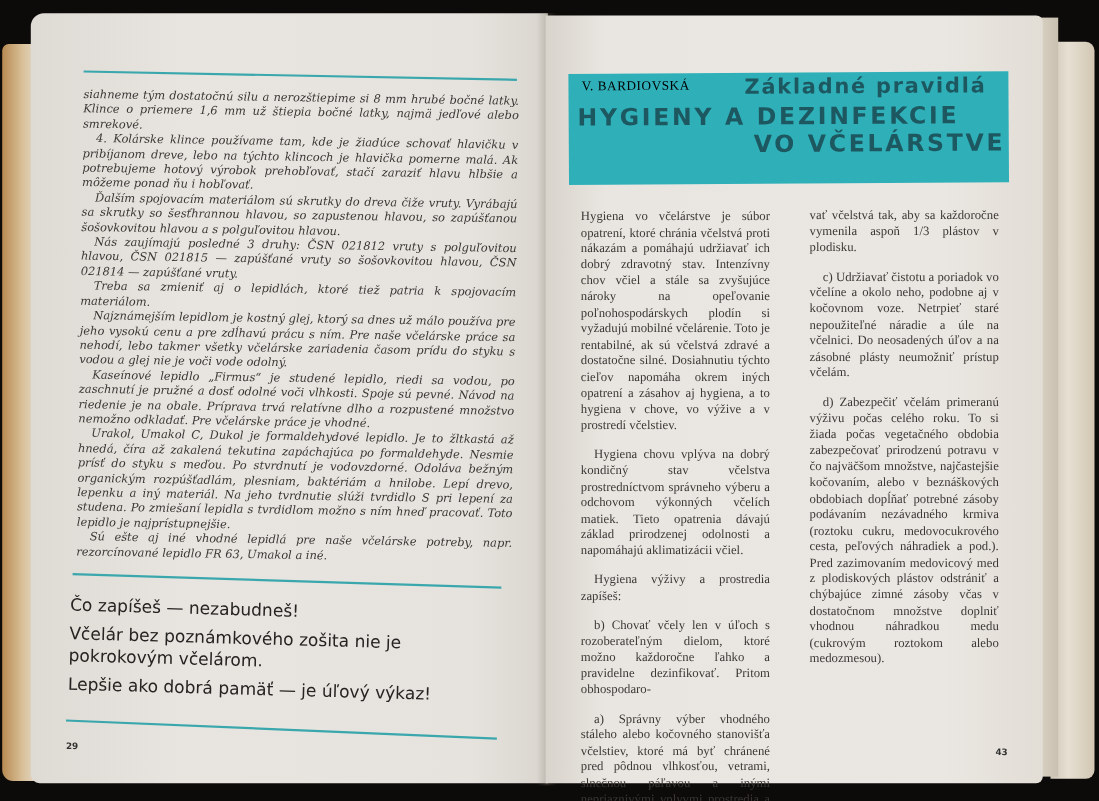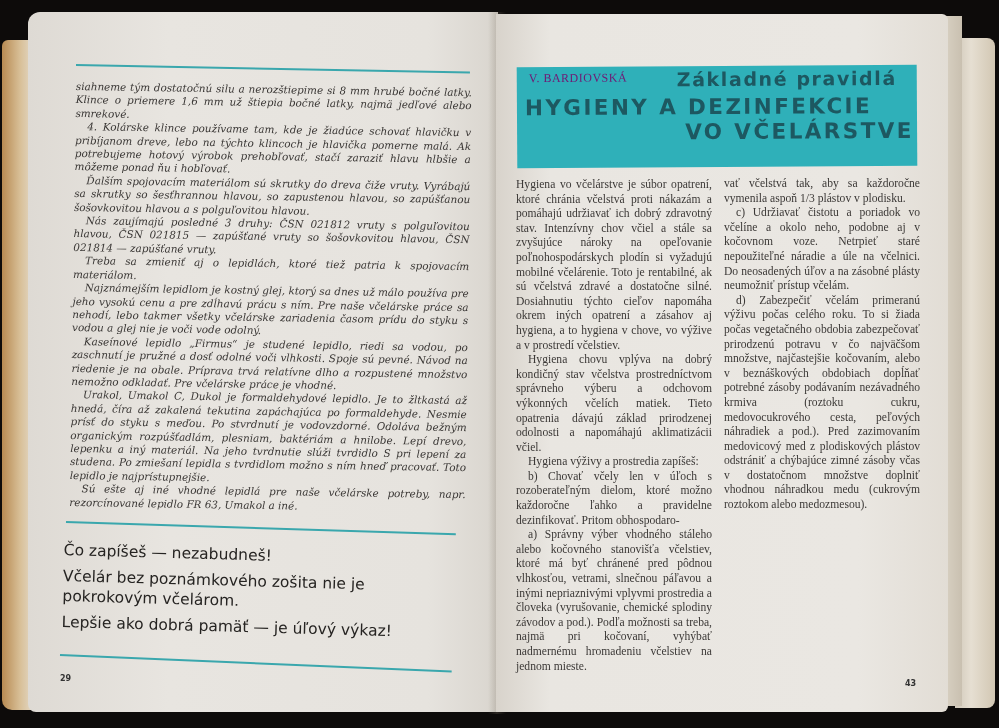--- a/index.html
+++ b/index.html
@@ -8,30 +8,30 @@
   .edge-left{position:absolute;left:2px;top:40px;width:30px;height:670px;background:linear-gradient(90deg,#b78a52,#d8bf97 60%,#e2d6c2);border-radius:6px 0 0 10px;}
   .edge-right{position:absolute;left:955px;top:38px;width:40px;height:670px;background:linear-gradient(90deg,#cfc7b8,#e6dfd2 40%,#d2c7b3);border-radius:0 8px 8px 0;}
   .edge-right2{position:absolute;left:940px;top:16px;width:22px;height:690px;background:linear-gradient(90deg,#dcd5c7,#c9c0b0);}
   .page{position:absolute;background:#e4e1dc;}
   .page-left{left:28px;top:12px;width:470px;height:700px;background:linear-gradient(90deg,#dedad4 0%,#e8e5e0 30%,#e6e3de 85%,#d9d5ce 100%);border-radius:12px 0 0 8px;}
   .page-right{left:496px;top:14px;width:452px;height:698px;background:linear-gradient(90deg,#d8d3cb 0%,#e9e6e1 12%,#eae7e2 80%,#e2ddd5 100%);border-radius:0 6px 6px 0;}
   .gutter{position:absolute;left:488px;top:12px;width:18px;height:702px;background:linear-gradient(90deg,rgba(0,0,0,0),rgba(120,110,95,.28),rgba(0,0,0,0));}
   .rule{position:absolute;height:2px;background:#3aa7ad;transform-origin:left center;}
   .body-italic{font-family:"DejaVu Serif",serif;font-style:italic;color:#3a3735;font-size:10.4px;line-height:13.4px;}
   .col-text{font-family:"Liberation Serif",serif;color:#3b3836;font-size:11.6px;line-height:14.6px;text-align:justify;}
-  .col-text p{margin:0;text-indent:12px;}
+  .col-text p{margin:12px;text-indent:12px;}
   .col-text p.noind{text-indent:0;}
   .left-text{position:absolute;left:76px;top:80px;width:396px;transform:rotate(0.9deg);transform-origin:left top;}
   .left-text p{margin:0;text-indent:12px;text-align:justify;}
   .left-text p.noind{text-indent:0;}
   .motto{position:absolute;left:64px;top:540px;width:380px;font-family:"DejaVu Sans",sans-serif;color:#262422;font-size:15.5px;line-height:20px;transform:rotate(1.6deg);transform-origin:left top;}
   .motto p{margin:0 0 6px 0;}
   .pnum{position:absolute;font-family:"DejaVu Sans",sans-serif;font-weight:bold;font-size:8px;color:#333;}
   .banner{position:absolute;left:517px;top:66px;width:400px;height:101px;background:#2fb0b9;transform:rotate(-0.35deg);}
-  .author{position:absolute;left:12px;top:4px;font-family:"Liberation Serif",serif;font-size:12px;color:#701a75;letter-spacing:0.5px;}
+  .author{position:absolute;left:12px;top:4px;font-family:"Liberation Serif",serif;font-size:12px;color:#000000;letter-spacing:0.5px;}
   .title1{position:absolute;left:160px;top:2px;font-family:"DejaVu Sans",sans-serif;font-weight:bold;font-size:19px;color:#1d5861;letter-spacing:1.6px;}
   .title2{position:absolute;left:8px;top:28px;font-family:"DejaVu Sans",sans-serif;font-weight:bold;font-size:21.5px;color:#1d5861;letter-spacing:2.4px;}
   .title3{position:absolute;left:168px;top:53px;font-family:"DejaVu Sans",sans-serif;font-weight:bold;font-size:21.5px;color:#1d5861;letter-spacing:2.4px;}
   .col1{position:absolute;left:516px;top:178px;width:196px;}
   .col2{position:absolute;left:724px;top:177px;width:196px;}
 </style>
 </head>
 <body>
 
 <div class="book">

